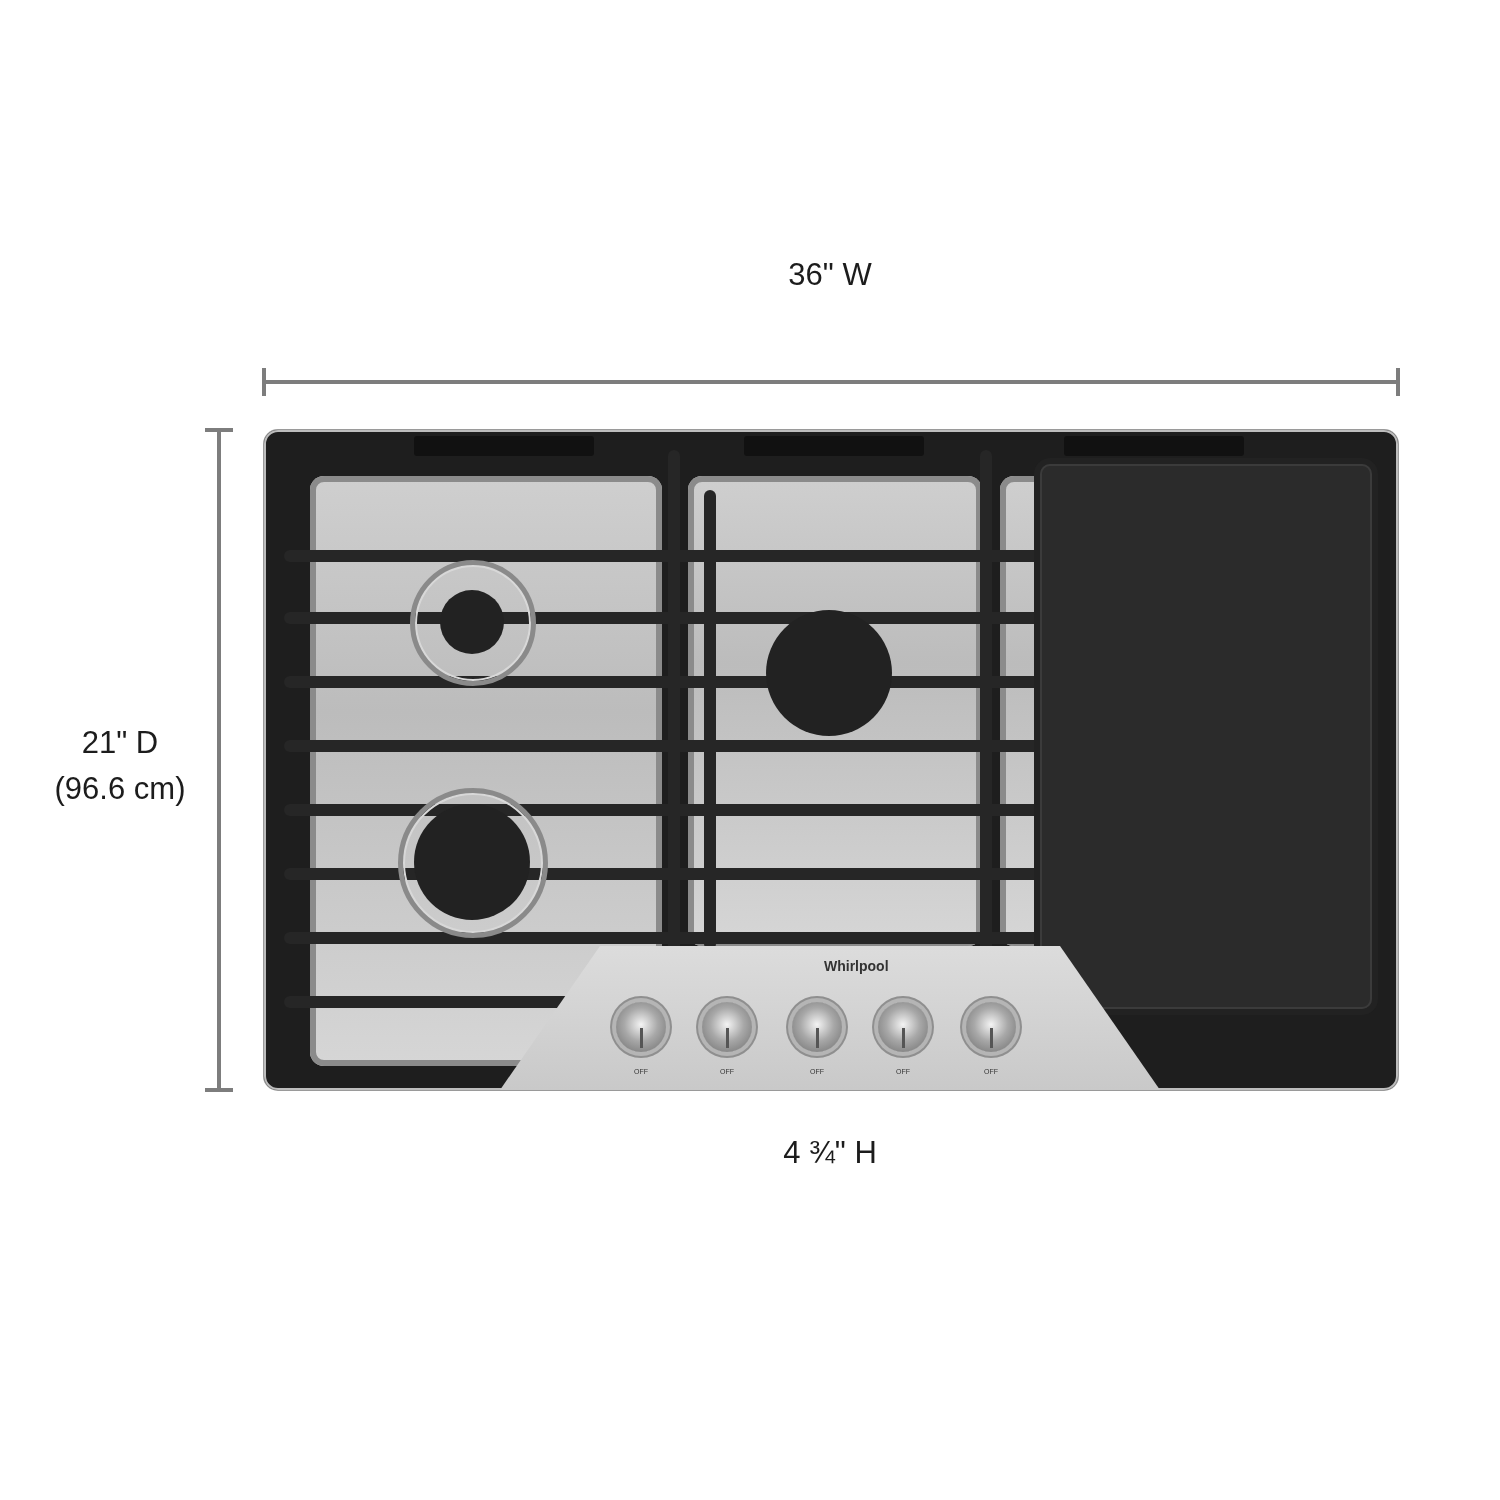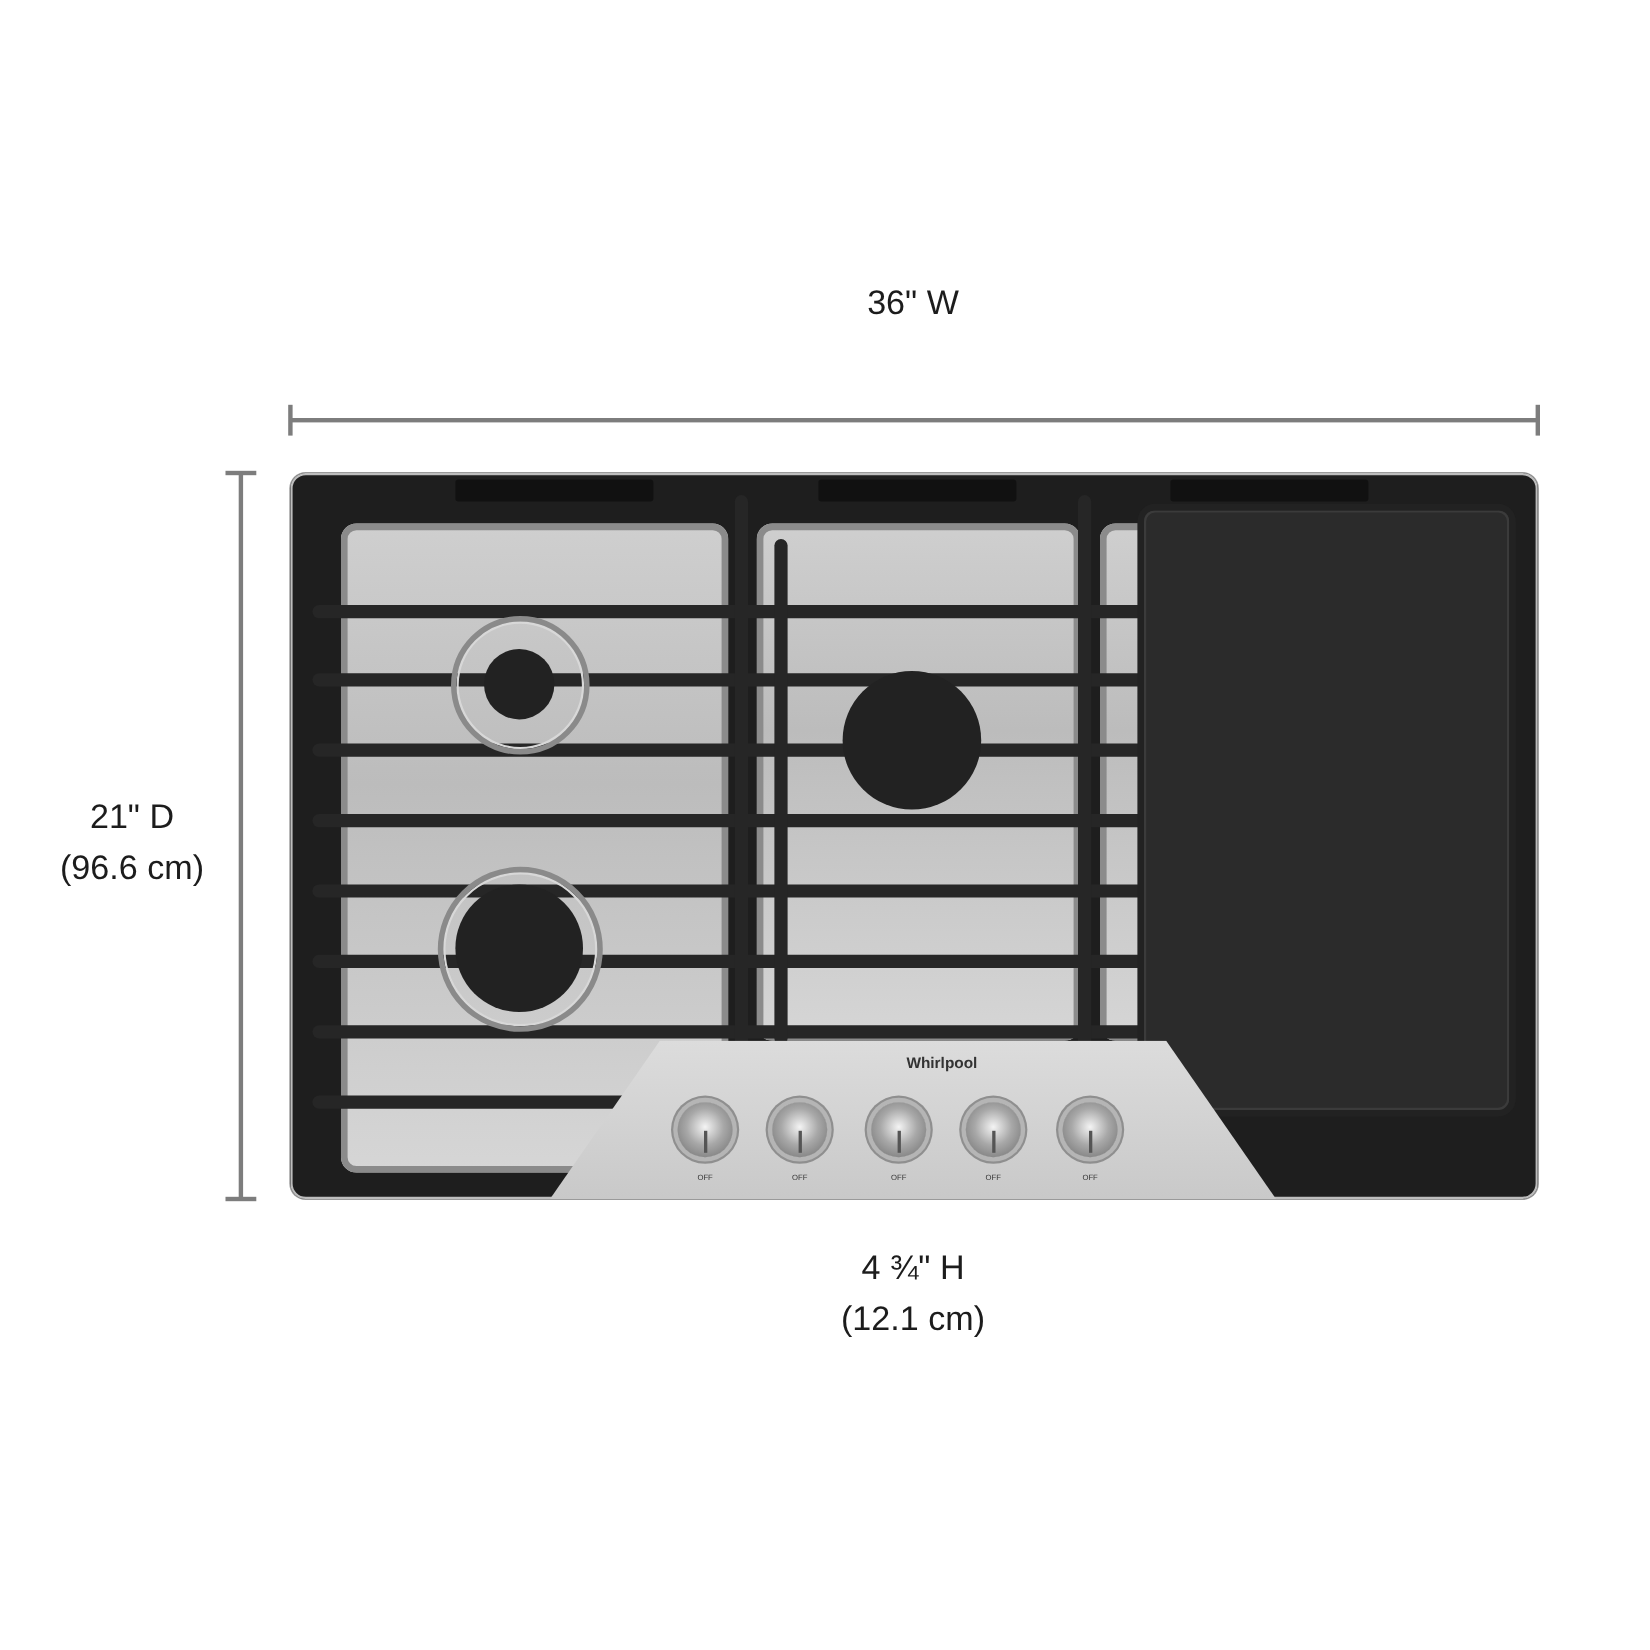--- a/index.html
+++ b/index.html
@@ -38,21 +38,20 @@
 <div class="dim-label" style="left:20px; top:720px; width:200px;">
   <span>21" D</span>
   <span>(96.6 cm)</span>
 </div>
 <div class="bar" style="left:217px; top:430px; width:4px; height:660px;"></div>
 <div class="bar" style="left:205px; top:428px; width:28px; height:4px;"></div>
 <div class="bar" style="left:205px; top:1088px; width:28px; height:4px;"></div>
 
 <div class="dim-label" style="left:670px; top:1130px; width:320px;">
   <span>4 ¾" H</span>
-  <span>(12.1 cm)</span>
 </div>
 
 <div class="cooktop">
   <div class="hinge" style="left:150px; width:180px;"></div>
   <div class="hinge" style="left:480px; width:180px;"></div>
   <div class="hinge" style="left:800px; width:180px;"></div>
 
   <div class="well" style="left:46px; top:46px; width:352px; height:590px;"></div>
   <div class="well" style="left:424px; top:46px; width:294px; height:470px;"></div>
   <div class="well" style="left:736px; top:46px; width:60px; height:470px;"></div>

